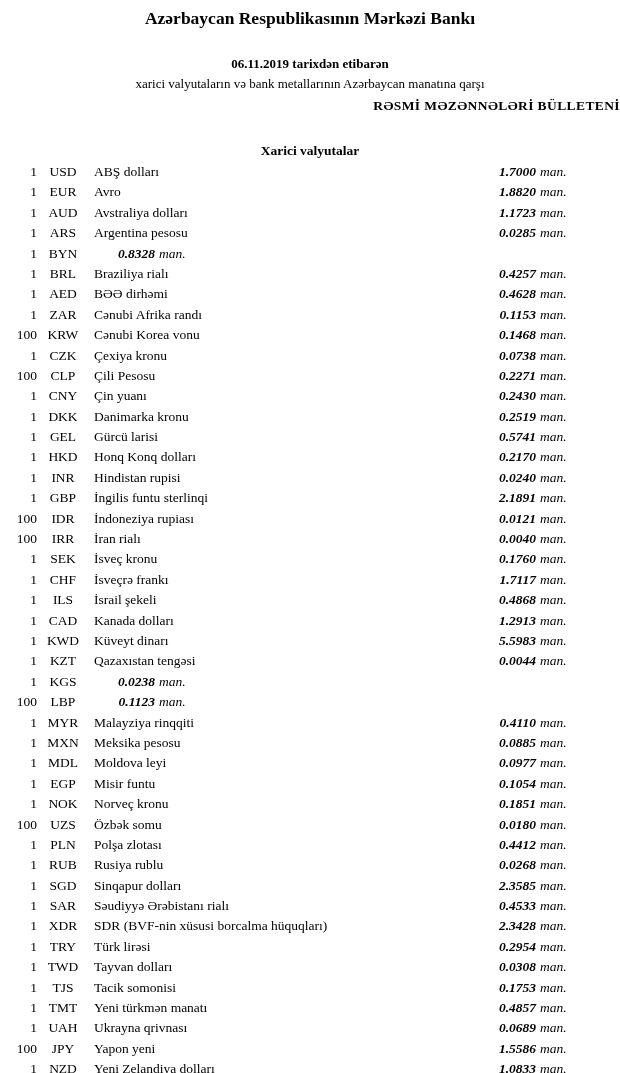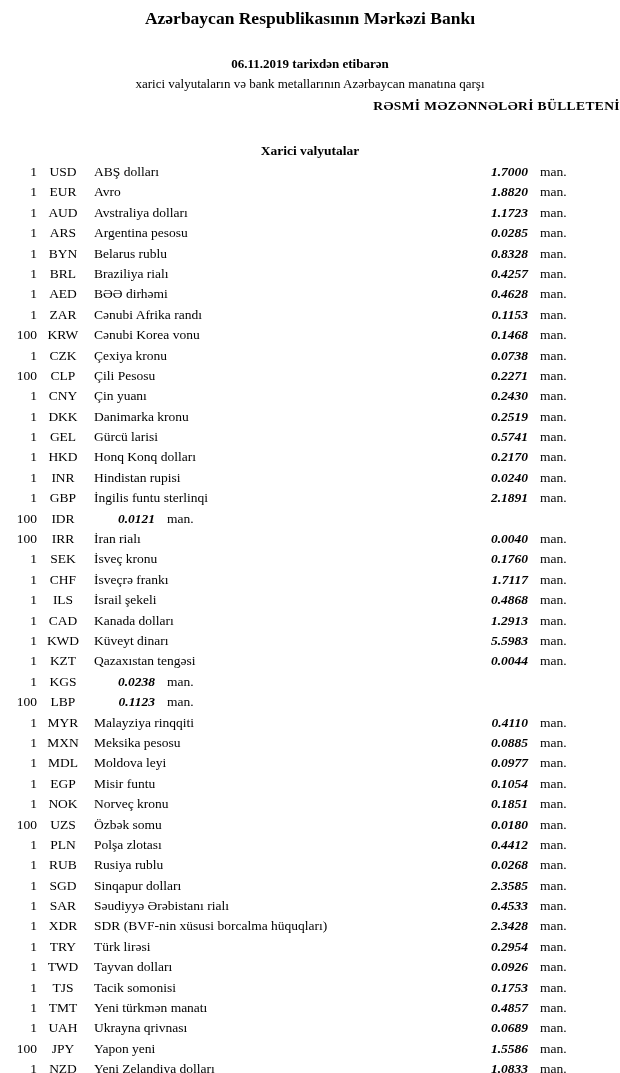--- a/index.html
+++ b/index.html
@@ -76,21 +76,22 @@
   }
   .rate {
     flex: 0 0 70px;
     text-align: right;
     font-weight: bold;
     font-style: italic;
   }
   .unit {
     flex: 0 0 46px;
     text-align: left;
-    padding-left: 12px;
+    padding-left: 4px;
+    font-style: italic;
   }
 </style>
 </head>
 <body>
 
 <div class="page">
   <div class="title">Azərbaycan Respublikasının Mərkəzi Bankı</div>
   <div class="date-line">06.11.2019 tarixdən etibarən</div>
   <div class="subtitle">xarici valyutaların və bank metallarının Azərbaycan manatına qarşı</div>
   <div class="bulletin-title">RƏSMİ MƏZƏNNƏLƏRİ BÜLLETENİ</div>
@@ -122,21 +123,20 @@
       <div class="row">
         <span class="qty">1</span>
         <span class="code">ARS</span>
         <span class="name">Argentina pesosu</span>
         <span class="rate">0.0285</span>
         <span class="unit">man.</span>
       </div>
       <div class="row">
         <span class="qty">1</span>
         <span class="code">BYN</span>
-        <span class="name">Belarus rublu</span>
         <span class="rate">0.8328</span>
         <span class="unit">man.</span>
       </div>
       <div class="row">
         <span class="qty">1</span>
         <span class="code">BRL</span>
         <span class="name">Braziliya rialı</span>
         <span class="rate">0.4257</span>
         <span class="unit">man.</span>
       </div>
@@ -213,20 +213,21 @@
       <div class="row">
         <span class="qty">1</span>
         <span class="code">GBP</span>
         <span class="name">İngilis funtu sterlinqi</span>
         <span class="rate">2.1891</span>
         <span class="unit">man.</span>
       </div>
       <div class="row">
         <span class="qty">100</span>
         <span class="code">IDR</span>
+        <span class="name">İndoneziya rupiası</span>
         <span class="rate">0.0121</span>
         <span class="unit">man.</span>
       </div>
       <div class="row">
         <span class="qty">100</span>
         <span class="code">IRR</span>
         <span class="name">İran rialı</span>
         <span class="rate">0.0040</span>
         <span class="unit">man.</span>
       </div>
@@ -365,21 +366,21 @@
         <span class="qty">1</span>
         <span class="code">TRY</span>
         <span class="name">Türk lirəsi</span>
         <span class="rate">0.2954</span>
         <span class="unit">man.</span>
       </div>
       <div class="row">
         <span class="qty">1</span>
         <span class="code">TWD</span>
         <span class="name">Tayvan dolları</span>
-        <span class="rate">0.0926</span>
+        <span class="rate">0.0308</span>
         <span class="unit">man.</span>
       </div>
       <div class="row">
         <span class="qty">1</span>
         <span class="code">TJS</span>
         <span class="name">Tacik somonisi</span>
         <span class="rate">0.1753</span>
         <span class="unit">man.</span>
       </div>
       <div class="row">

